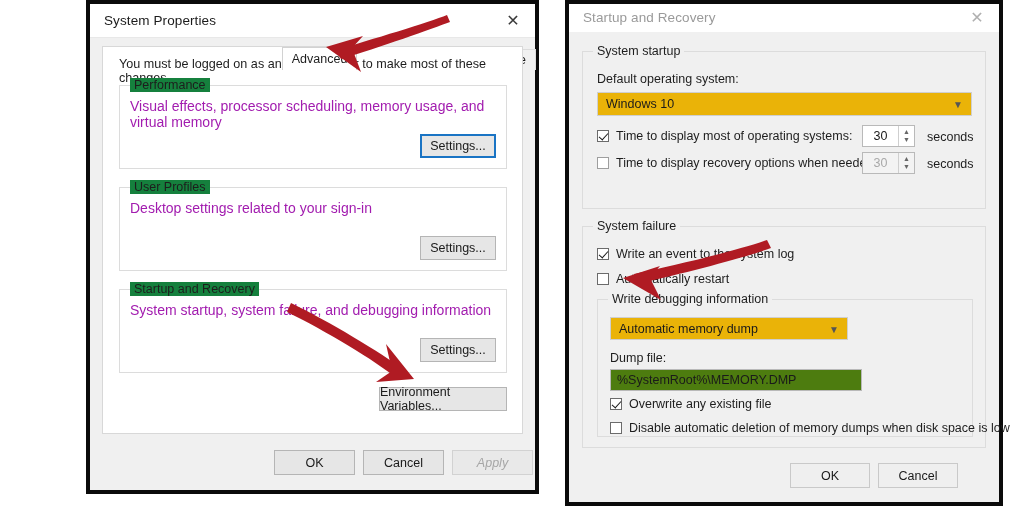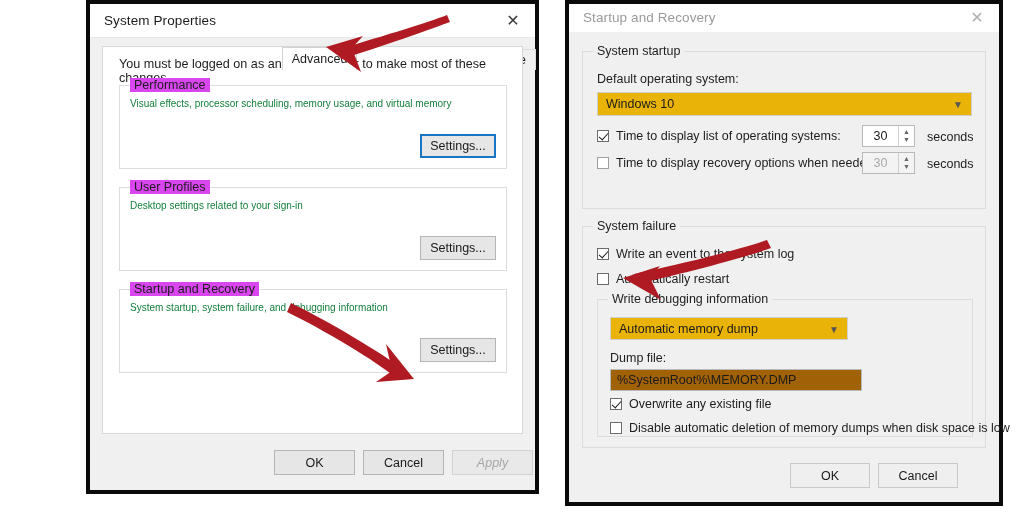--- a/index.html
+++ b/index.html
@@ -70,27 +70,27 @@
     font-size: 12.6px; color: #1d1d1d;
   }
 
   
   .group {
     position: absolute;
     border: 1px solid #dcdcdc;
   }
   .group > .legend {
     position: absolute; top: -8px; left: 10px;
-    background: #d946ef; padding: 0 4px;
+    background: #15803d; padding: 0 4px;
     font-size: 12.5px; color: #1d1d1d;
   }
   .group.onpanel > .legend { background: #f0f0f0; }
   .group .desc {
     position: absolute; left: 10px; top: 12px;
-    font-size: 10px; color: #15803d;
+    font-size: 14px; color: #a21caf;
   }
 
   
   .btn {
     position: absolute;
     background: #e6e6e6;
     border: 1px solid #b5b5b5;
     font-size: 12.5px; color: #1a1a1a;
     display: flex; align-items: center; justify-content: center;
     font-family: "Liberation Sans", sans-serif;
@@ -112,21 +112,21 @@
     display: flex; align-items: center;
     padding-left: 8px;
   }
   .combo .chev {
     position: absolute; right: 8px; top: 50%;
     transform: translateY(-50%);
     color: #555; font-size: 10px;
   }
   .textbox {
     position: absolute;
-    background: #a16207; border: 1px solid #b9b9b9;
+    background: #4d7c0f; border: 1px solid #b9b9b9;
     font-size: 12.5px; color: #1a1a1a;
     display: flex; align-items: center; padding-left: 6px;
   }
   .spin {
     position: absolute;
     background: #ffffff; border: 1px solid #b9b9b9;
     display: flex; align-items: center;
   }
   .spin .val { flex: 1; text-align: center; font-size: 12.5px; color: #1a1a1a; }
   .spin.dim { background: #f3f3f3; }
@@ -213,20 +213,23 @@
       </div>
 
       <div class="group" style="left:16px; top:242px; width:388px; height:84px;">
         <span class="legend">Startup and Recovery</span>
         <span class="desc">System startup, system failure, and debugging information</span>
         <div class="btn" style="right:10px; bottom:10px; width:76px; height:24px;">
           <span>Settings...</span>
         </div>
       </div>
 
+      <div class="btn" style="left:276px; top:340px; width:128px; height:24px;">
+        <span>Environment Variables...</span>
+      </div>
     </div>
 
     <div class="footer">
       <div class="btn" style="left:184px; top:16px; width:81px; height:25px;">
         <span>OK</span>
       </div>
       <div class="btn" style="left:273px; top:16px; width:81px; height:25px;">
         <span>Cancel</span>
       </div>
       <div class="btn disabled" style="left:362px; top:16px; width:81px; height:25px;font-style:italic;">
@@ -247,21 +250,21 @@
 
       <span class="lbl" style="left:14px; top:20px;">Default operating system:</span>
 
       <div class="combo" style="left:14px; top:40px; width:375px; height:24px;">
         <span>Windows 10</span>
         <span class="chev">▼</span>
       </div>
 
       <div class="check" style="left:14px; top:77px;">
         <span class="box on"></span>
-        <span class="ctext">Time to display list of operating systems:</span>
+        <span class="ctext">Time to display most of operating systems:</span>
       </div>
       <div class="spin" style="left:279px; top:73px; width:53px; height:22px;">
         <span class="val">30</span>
         <span class="arrows">
           <span>▲</span>
             <span>▼</span>
         </span>
       </div>
       <span class="lbl" style="left:344px; top:78px;">seconds</span>
 

